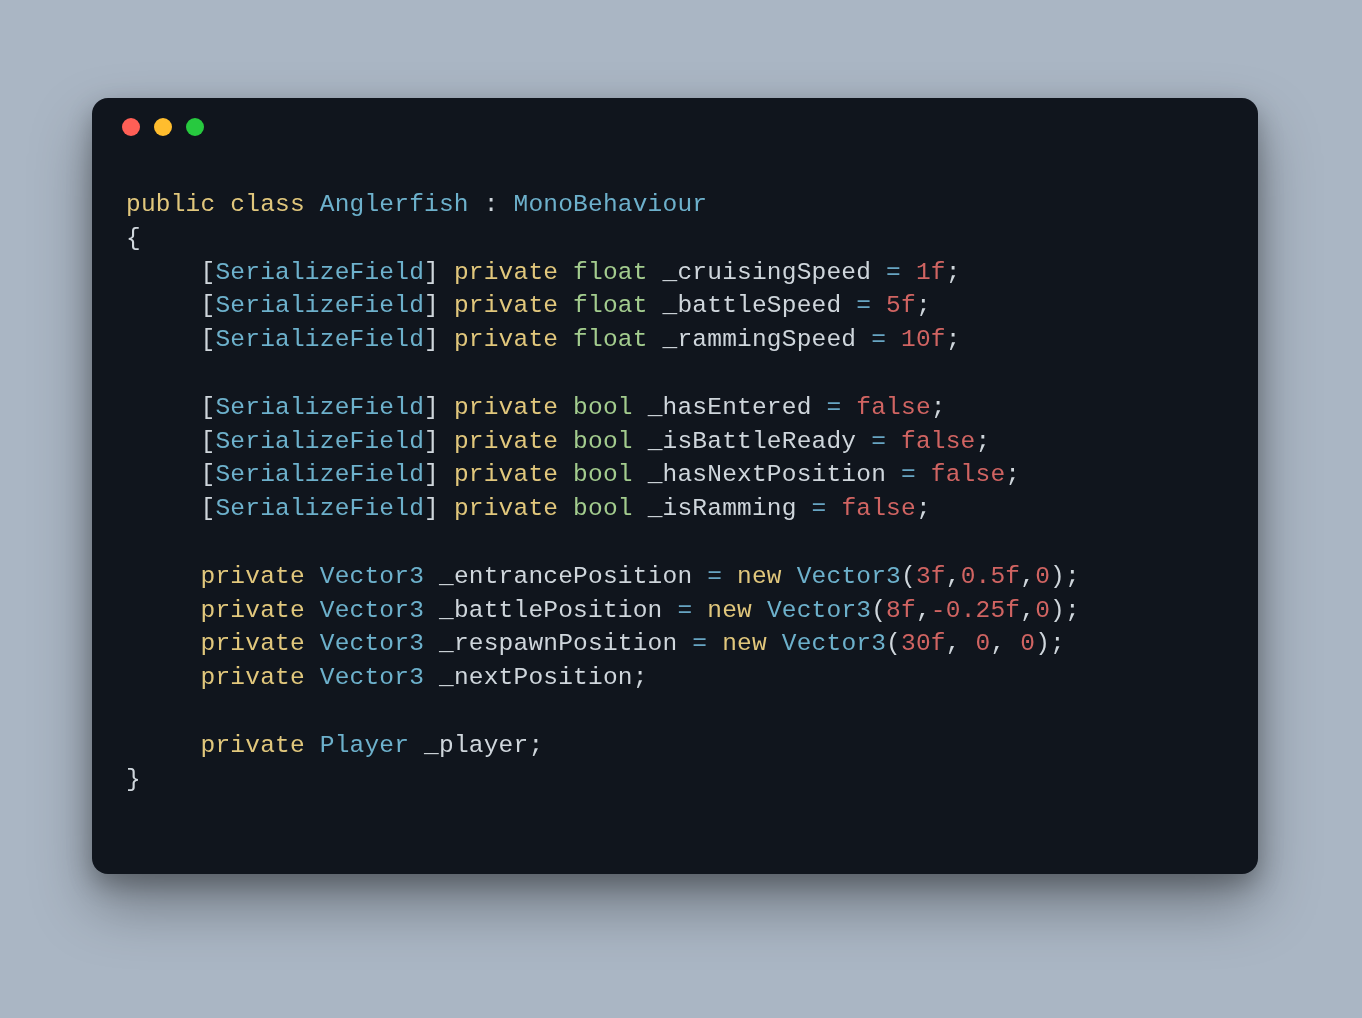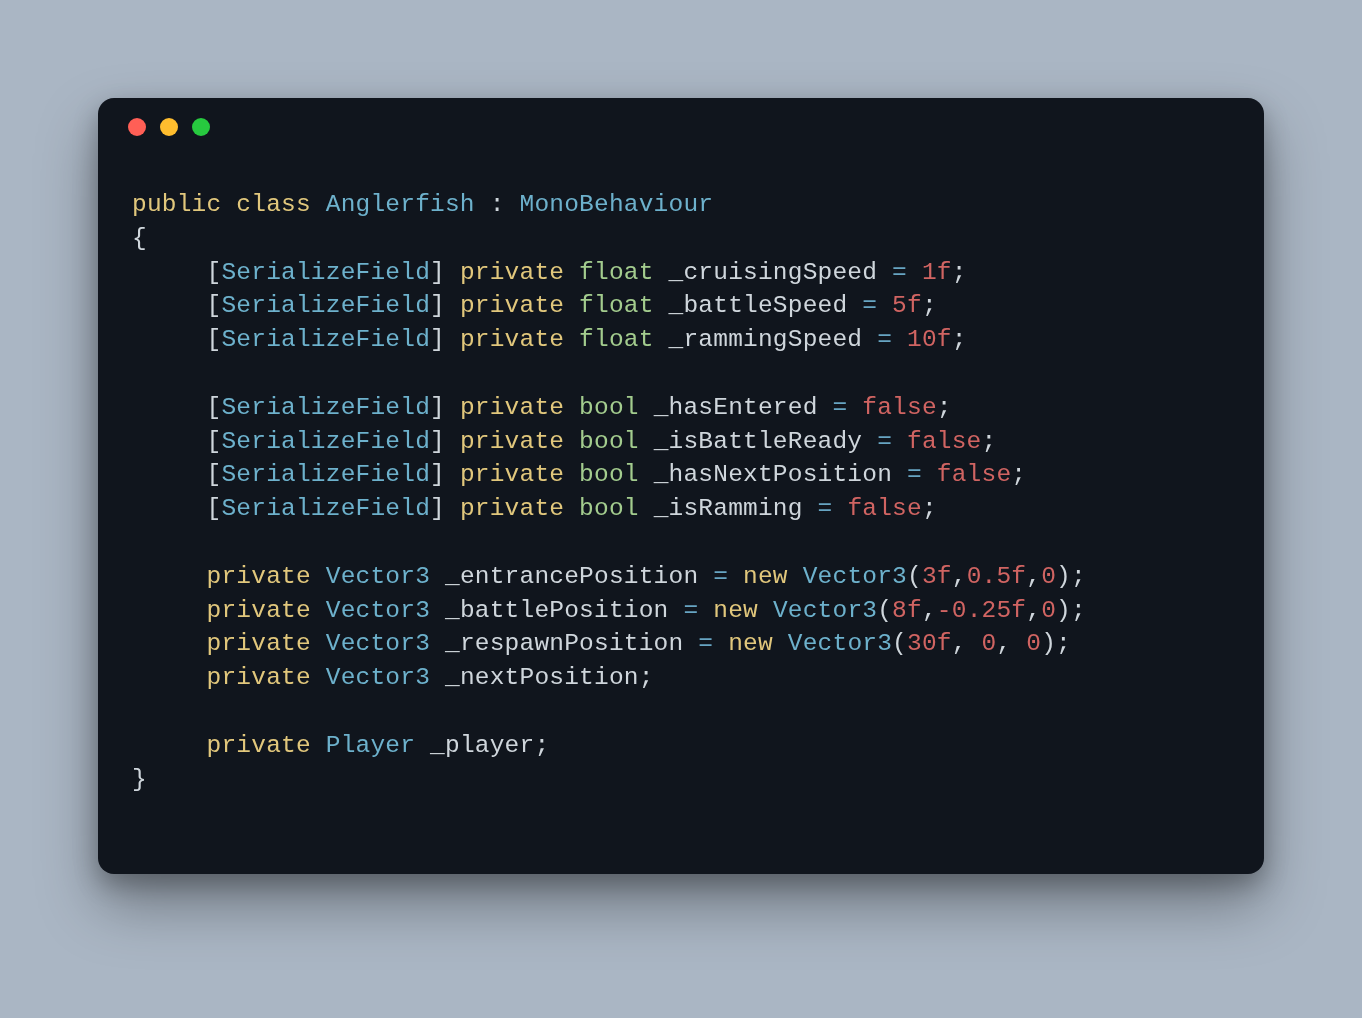--- a/index.html
+++ b/index.html
@@ -11,21 +11,21 @@
     font-family: ui-monospace, "SF Mono", "Menlo", "Consolas", "Liberation Mono", monospace;
     overflow: hidden;
   }
   .stage {
     width: 1362px;
     height: 1018px;
     position: relative;
   }
   .window {
     position: absolute;
-    left: 98px;
+    left: 92px;
     top: 98px;
     width: 1166px;
     height: 776px;
     background: #10151d;
     border-radius: 16px;
     box-shadow: 0 30px 60px rgba(0,0,0,0.35), 0 10px 25px rgba(0,0,0,0.25);
     overflow: hidden;
   }
   .titlebar {
     height: 58px;

